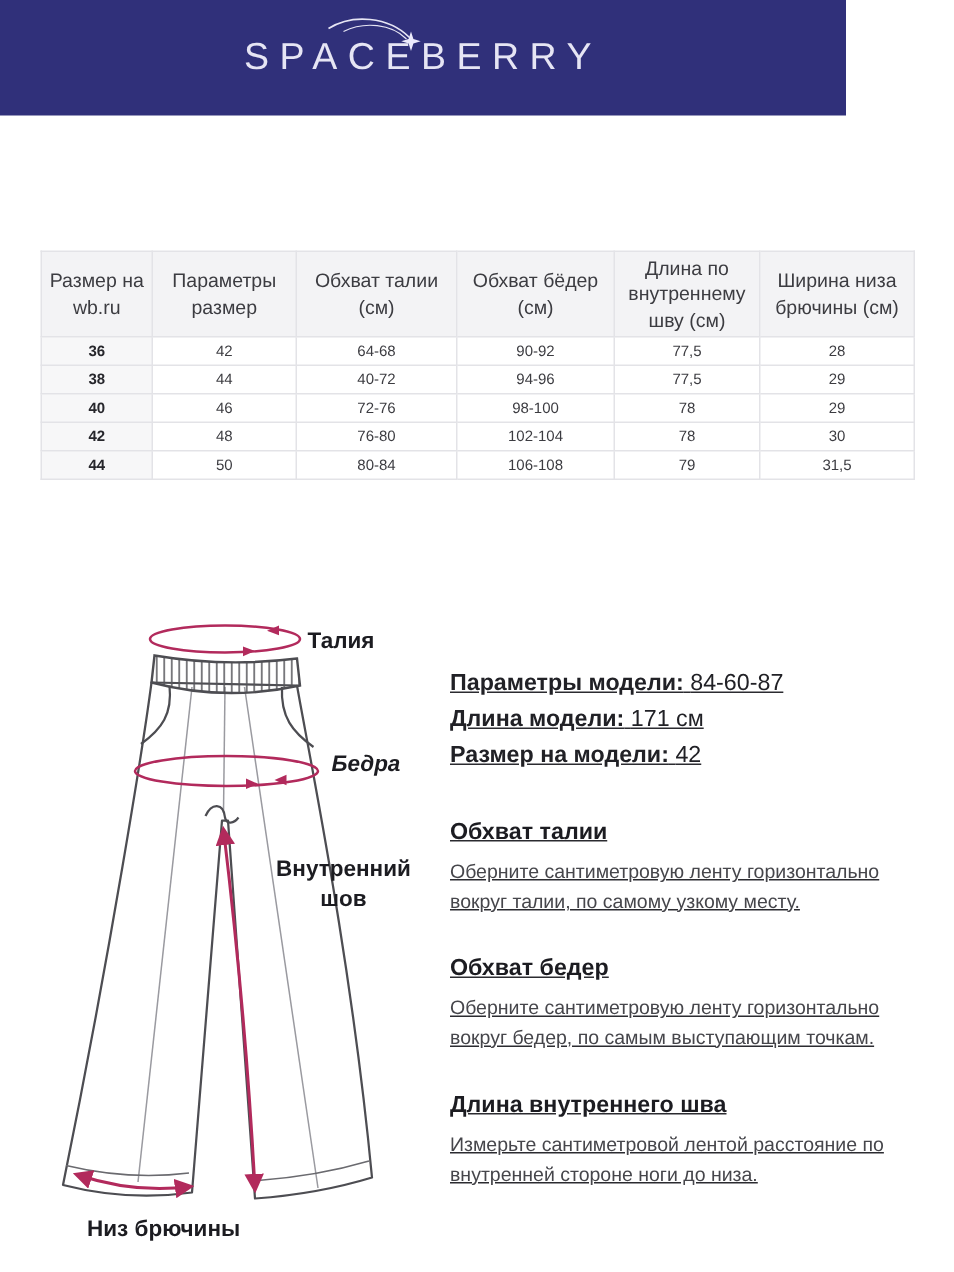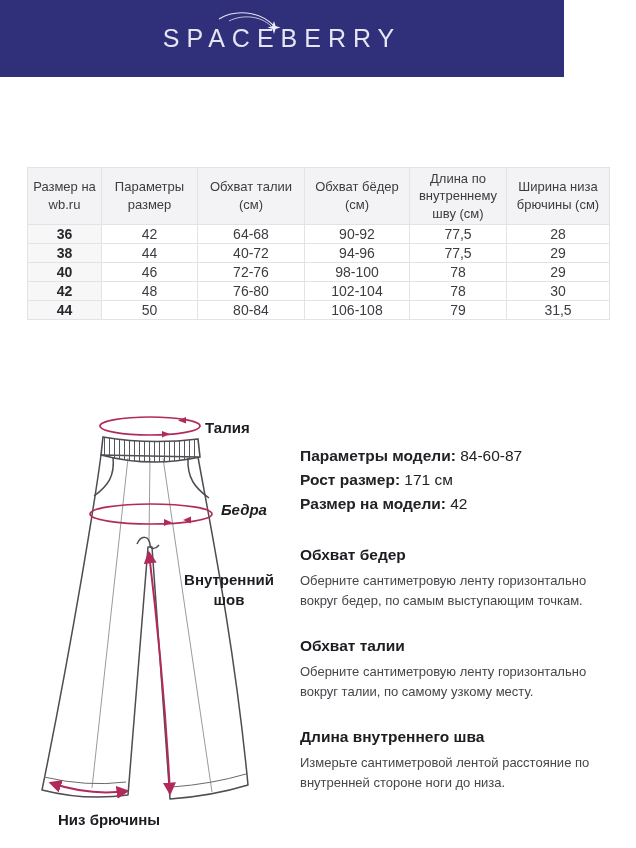--- a/index.html
+++ b/index.html
@@ -10,28 +10,28 @@
   .brand-band{position:absolute;top:0;left:0;width:564px;height:77px;background:#30307a;
               display:flex;align-items:center;justify-content:center;}
   .logo{position:relative;font-size:25px;letter-spacing:7px;font-weight:400;color:#e6e5f4;}
   .comet{position:absolute;left:52px;top:-17px;width:74px;height:30px;}
 
   
   .size-table{position:absolute;left:27px;top:167px;width:582px;border-collapse:collapse;table-layout:fixed;}
   .size-table td,.size-table th{border:1px solid #e3e3e7;text-align:center;vertical-align:middle;
                                 padding:0 4px;box-sizing:border-box;}
   .size-table th{height:57px;background:#f3f3f5;font-size:13px;font-weight:400;color:#3c3c41;line-height:1.35;}
-  .size-table td{height:19px;font-size:14px;color:#3c3c41;background:#ffffff;}
+  .size-table td{height:19px;font-size:10px;color:#3c3c41;background:#ffffff;}
   .size-table td.rowhead{background:#f7f7f8;font-weight:700;color:#27272c;}
 
   
   .diag-label{position:absolute;font-size:15px;font-weight:700;color:#1c1c21;line-height:1.35;text-align:center;}
 
   
-  .info-col{position:absolute;left:300px;top:444px;width:312px;}
+  .info-col{position:absolute;left:300px;top:444px;width:312px;text-decoration:underline;}
   .model-line{font-size:15.5px;line-height:24px;color:#212126;}
   .model-line .lbl{font-weight:700;}
   .guide-section{margin-top:27px;}
   .guide-section h3{margin:0;font-size:15.5px;font-weight:700;color:#1c1c21;}
   .guide-section p{margin:7px 0 0 0;font-size:13px;line-height:1.5;color:#46464b;}
   .guide-wrap{margin-top:30px;}
 
   .pants-svg{position:absolute;left:12px;top:398px;width:280px;height:445px;}
 </style>
 </head>
@@ -164,37 +164,37 @@
   <div class="diag-label" style="left:221px;top:500px;font-style:italic;">Бедра</div>
   <div class="diag-label" style="left:177px;top:570px;width:104px;">Внутренний шов</div>
   <div class="diag-label" style="left:58px;top:810px;">Низ брючины</div>
 
   <div class="info-col">
     <div class="model-line">
       <span class="lbl">Параметры модели:</span>
       <span>84-60-87</span>
     </div>
     <div class="model-line">
-      <span class="lbl">Рост размер:</span>
+      <span class="lbl">Длина модели:</span>
       <span>171 см</span>
     </div>
     <div class="model-line">
       <span class="lbl">Размер на модели:</span>
       <span>42</span>
     </div>
 
     <div class="guide-wrap">
+      <div class="guide-section">
+        <h3>Обхват талии</h3>
+        <p>Оберните сантиметровую ленту горизонтально вокруг талии, по самому узкому месту.</p>
+      </div>
       <div class="guide-section">
         <h3>Обхват бедер</h3>
         <p>Оберните сантиметровую ленту горизонтально вокруг бедер, по самым выступающим точкам.</p>
       </div>
       <div class="guide-section">
-        <h3>Обхват талии</h3>
-        <p>Оберните сантиметровую ленту горизонтально вокруг талии, по самому узкому месту.</p>
-      </div>
-      <div class="guide-section">
         <h3>Длина внутреннего шва</h3>
         <p>Измерьте сантиметровой лентой расстояние по внутренней стороне ноги до низа.</p>
       </div>
     </div>
   </div>
 
 </div>
 
 </body></html>

